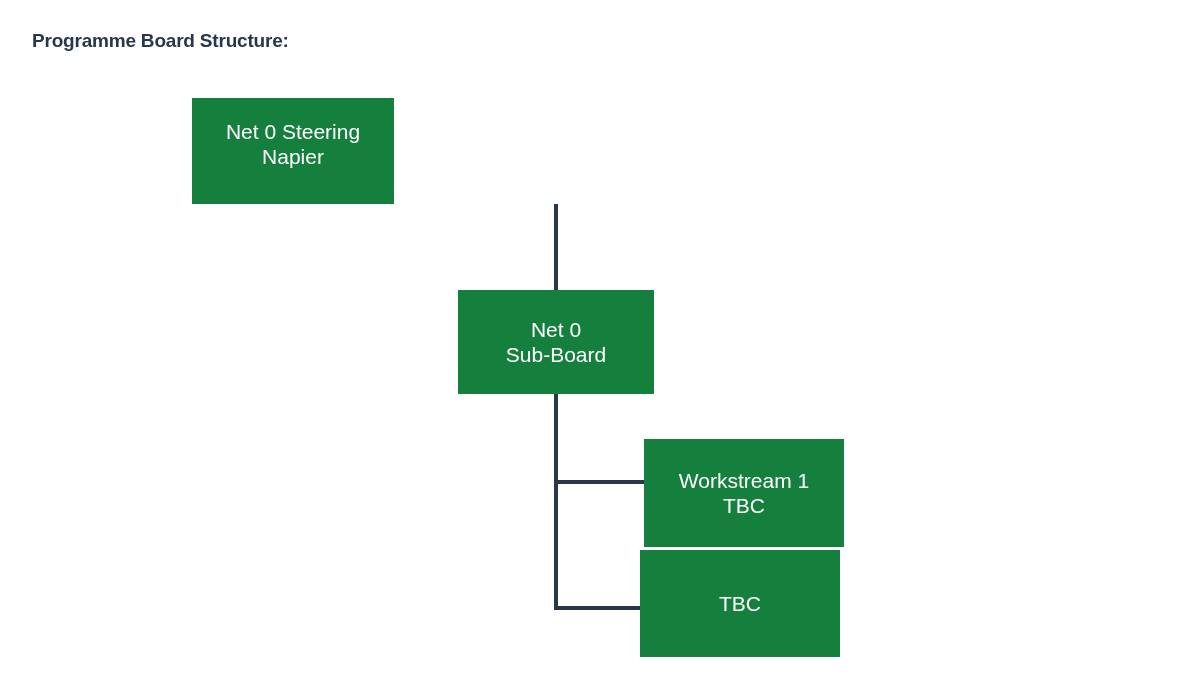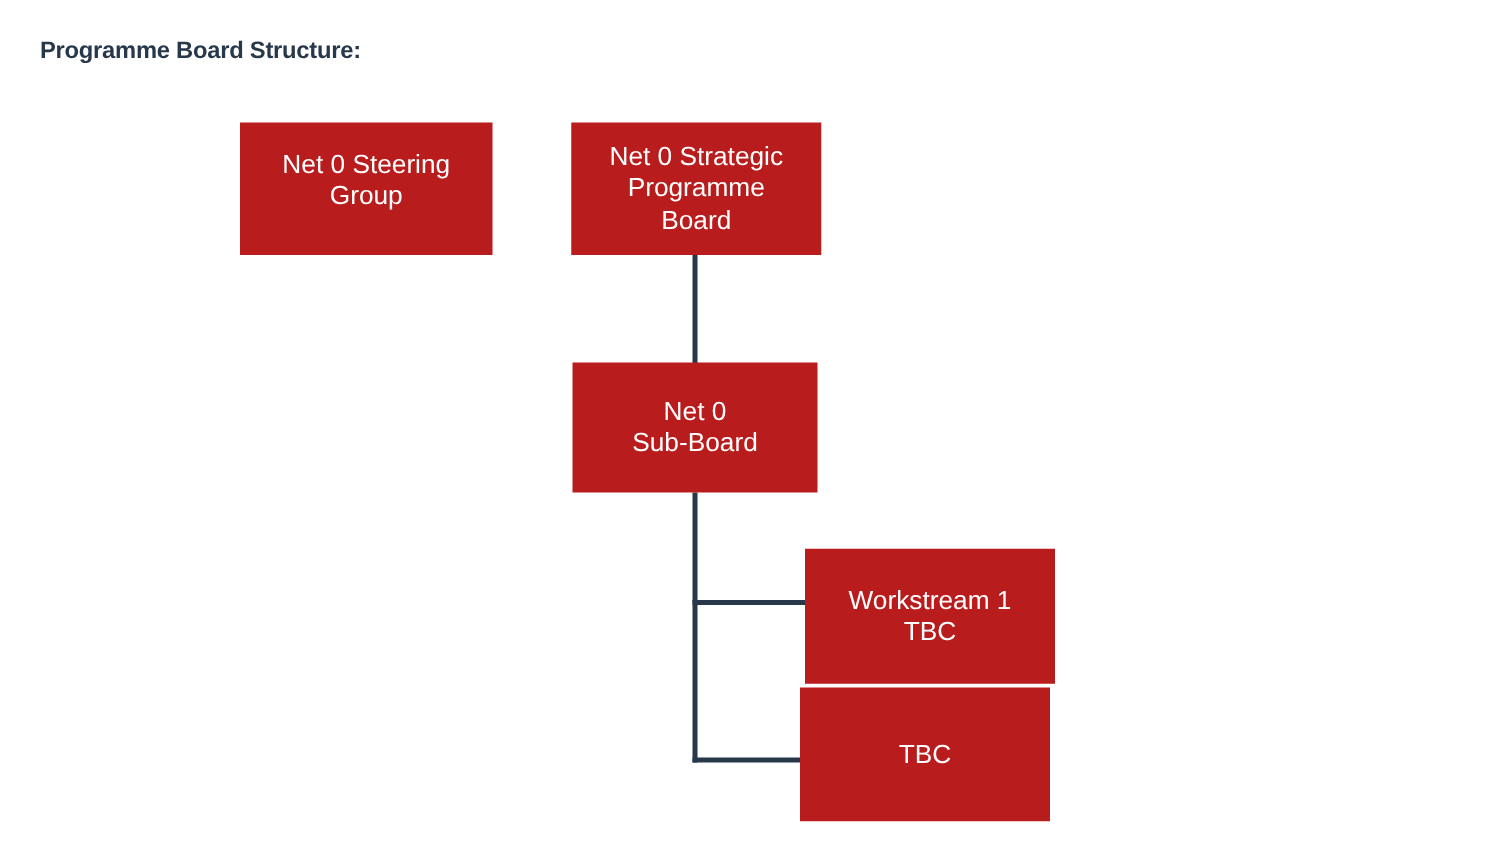--- a/index.html
+++ b/index.html
@@ -30,21 +30,21 @@
     top: 30px;
     font-size: 19px;
     font-weight: bold;
     color: #27384b;
     letter-spacing: -0.2px;
     white-space: nowrap;
   }
 
   .node-box {
     position: absolute;
-    background: #b91c1c;
+    background: #15803d;
     color: #ffffff;
     display: flex;
     flex-direction: column;
     align-items: center;
     justify-content: center;
     text-align: center;
     font-size: 21px;
     line-height: 1.2;
     box-sizing: border-box;
     padding: 4px 8px;
@@ -143,29 +143,24 @@
   <div class="connector" id="connector-strategic-to-sub"></div>
 
   <div class="connector" id="connector-sub-trunk"></div>
 
   <div class="connector" id="connector-branch-ws1"></div>
 
   <div class="connector" id="connector-branch-ws2"></div>
 
   <div class="node-box" id="node-steering-group">
     <span class="node-line">Net 0 Steering</span>
-    <span class="node-line">Group</span>
+    <span class="node-line">Napier</span>
     <span class="node-gap"></span>
   </div>
 
-  <div class="node-box" id="node-strategic-board">
-    <span class="node-line">Net 0 Strategic</span>
-    <span class="node-line">Programme</span>
-    <span class="node-line">Board</span>
-  </div>
 
   <div class="node-box" id="node-sub-board">
     <span class="node-line">Net 0</span>
     <span class="node-line">Sub-Board</span>
   </div>
 
   <div class="node-box" id="node-workstream-1">
     <span class="node-line">Workstream 1</span>
     <span class="node-line">TBC</span>
   </div>

